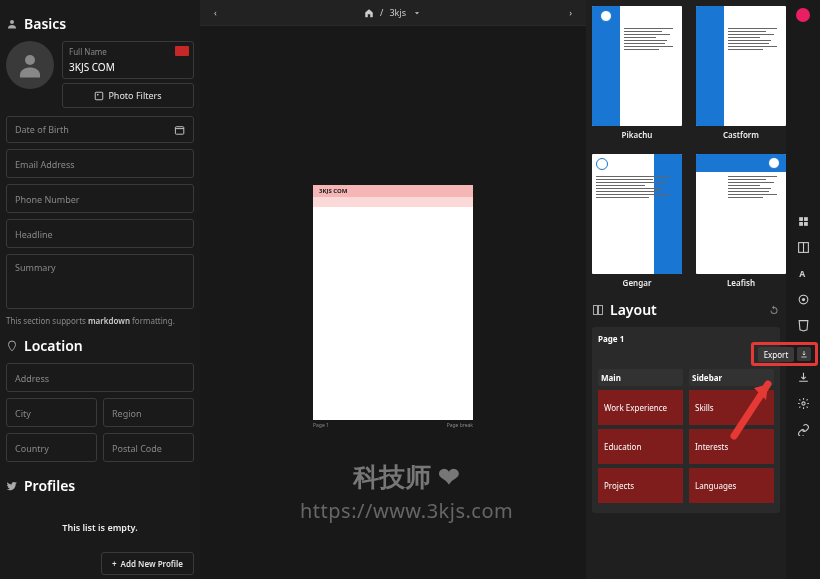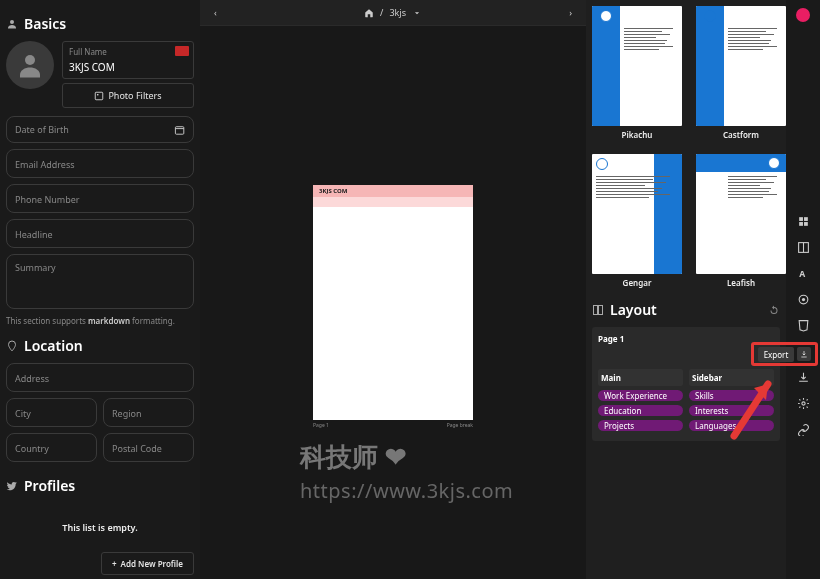--- a/index.html
+++ b/index.html
@@ -18,21 +18,21 @@
 .avatar svg { width:30px; height:30px; fill:#888; }
 .name-col { flex:1; display:flex; flex-direction:column; gap:4px; }
 .field-label { font-size:8px; color:#888; margin-bottom:2px; }
 .name-input-wrap { position:relative; border:1px solid #3a3a3a; border-radius:3px; padding:4px 6px; background:#1a1a1a; }
 .name-input { background:transparent; border:0; color:#fff; font-size:10px; width:100%; outline:none; }
 .name-badge { position:absolute; right:4px; top:4px; width:14px; height:10px; background:#c62828; border-radius:1px; }
 
 .btn-outline { width:100%; border:1px solid #3a3a3a; background:transparent; color:#e5e5e5; font-size:9px; padding:5px; border-radius:3px; cursor:pointer; display:flex; align-items:center; justify-content:center; gap:4px; }
 .btn-outline svg { width:10px; height:10px; fill:#e5e5e5; }
 
-.field { border:1px solid #3a3a3a; border-radius:8px; padding:6px 8px; background:#1a1a1a; margin-bottom:6px; width:100%; }
+.field { border:1px solid #3a3a3a; border-radius:3px; padding:6px 8px; background:#1a1a1a; margin-bottom:6px; width:100%; }
 .field input, .field textarea { background:transparent; border:0; color:#e5e5e5; font-size:9px; width:100%; outline:none; }
 .field input::placeholder, .field textarea::placeholder { color:#888; }
 .field textarea { resize:none; height:38px; }
 .field-icon-row { display:flex; align-items:center; justify-content:space-between; }
 .field-icon-row svg { width:12px; height:12px; fill:#ccc; }
 
 .row2 { display:flex; gap:6px; }
 .row2 .field { flex:1; }
 
 .hint { font-size:8px; color:#888; margin:4px 0 10px 0; }
@@ -43,21 +43,21 @@
 
 .center { flex:1; background:#181818; display:flex; flex-direction:column; }
 .breadcrumb { height:26px; display:flex; align-items:center; justify-content:space-between; padding:0 14px; border-bottom:1px solid #2a2a2a; font-size:9px; color:#ccc; background:#222; }
 .bc-mid { display:flex; align-items:center; gap:6px; }
 .bc-mid svg { width:10px; height:10px; fill:#ccc; }
 .page-preview { flex:1; display:flex; align-items:center; justify-content:center; position:relative; }
 .page { width:160px; height:235px; background:#fff; position:relative; }
 .page-band { background:#f6b6b6; height:12px; width:100%; display:flex; align-items:center; padding-left:6px; font-size:6px; font-weight:700; color:#222; }
 .page-band-2 { background:#fcd9d9; height:10px; }
 .page-foot { position:absolute; bottom:-8px; left:0; right:0; display:flex; justify-content:space-between; font-size:5px; color:#888; }
-.watermark { position:absolute; top:438px; left:300px; color:#5a5a5a; text-align:left; pointer-events:none; }
+.watermark { position:absolute; top:458px; left:300px; color:#5a5a5a; text-align:center; pointer-events:none; }
 .watermark .wm-cn { font-size:26px; font-weight:700; color:#777; }
 .watermark .wm-url { font-size:20px; color:#666; letter-spacing:0.5px; margin-top:2px; }
 
 .right-panel { width:200px; background:#1f1f1f; overflow-y:auto; padding:6px; }
 .right-panel::-webkit-scrollbar { width:4px; }
 .right-panel::-webkit-scrollbar-thumb { background:#444; }
 
 .tmpl-grid { display:grid; grid-template-columns:1fr 1fr; gap:14px; }
 .tmpl-card { display:flex; flex-direction:column; align-items:center; cursor:pointer; }
 .tmpl-thumb { width:90px; height:120px; background:#fff; border-radius:1px; overflow:hidden; position:relative; font-size:4px; }
@@ -70,21 +70,21 @@
 .tmpl-lines span { display:block; height:1px; background:#666; margin-bottom:2px; }
 
 .layout-head { display:flex; align-items:center; justify-content:space-between; margin:12px 0 8px 0; font-size:14px; font-weight:600; color:#fff; }
 .layout-head .lh-left { display:flex; align-items:center; gap:6px; }
 .layout-head svg { width:12px; height:12px; fill:#aaa; }
 .page-box { background:#2a2a2a; border-radius:3px; padding:6px; }
 .page-box-head { font-size:8px; font-weight:700; color:#fff; margin-bottom:6px; }
 .cols { display:flex; gap:6px; }
 .col { flex:1;margin-top:19px; }
 .col-head { font-size:8px; font-weight:700; color:#fff; margin-bottom:4px; padding:3px; background:#323232; border-radius:2px; }
-.col-item { background:#701a75; color:#fff; font-size:8px; padding:0 6px; border-radius:6px; margin-bottom:4px; cursor:grab; }
+.col-item { background:#7f1d1d; color:#fff; font-size:8px; padding:12px 6px; border-radius:0; margin-bottom:4px; cursor:grab; }
 
 .right-rail { width:34px; background:#1a1a1a; display:flex; flex-direction:column; align-items:center; padding-top:8px; gap:12px; }
 .rail-ic { width:14px; height:14px; display:flex; align-items:center; justify-content:center; cursor:pointer; }
 .rail-ic svg { width:13px; height:13px; fill:#ccc; }
 .rail-dot { width:14px; height:14px; border-radius:50%; background:#e91e63; margin-bottom:180px; }
 
 .export-callout { position:absolute; right:2px; top:342px; width:67px; height:24px; border:3px solid #e53935; border-radius:3px; display:flex; align-items:center; justify-content:center; gap:3px; z-index:20; }
 .export-pill { background:#3a3a3a; color:#fff; font-size:8px; padding:2px 6px; border-radius:2px; }
 .export-dl { width:14px; height:14px; background:#3a3a3a; border-radius:2px; display:flex; align-items:center; justify-content:center; }
 .export-dl svg { width:8px; height:8px; fill:#fff; }

